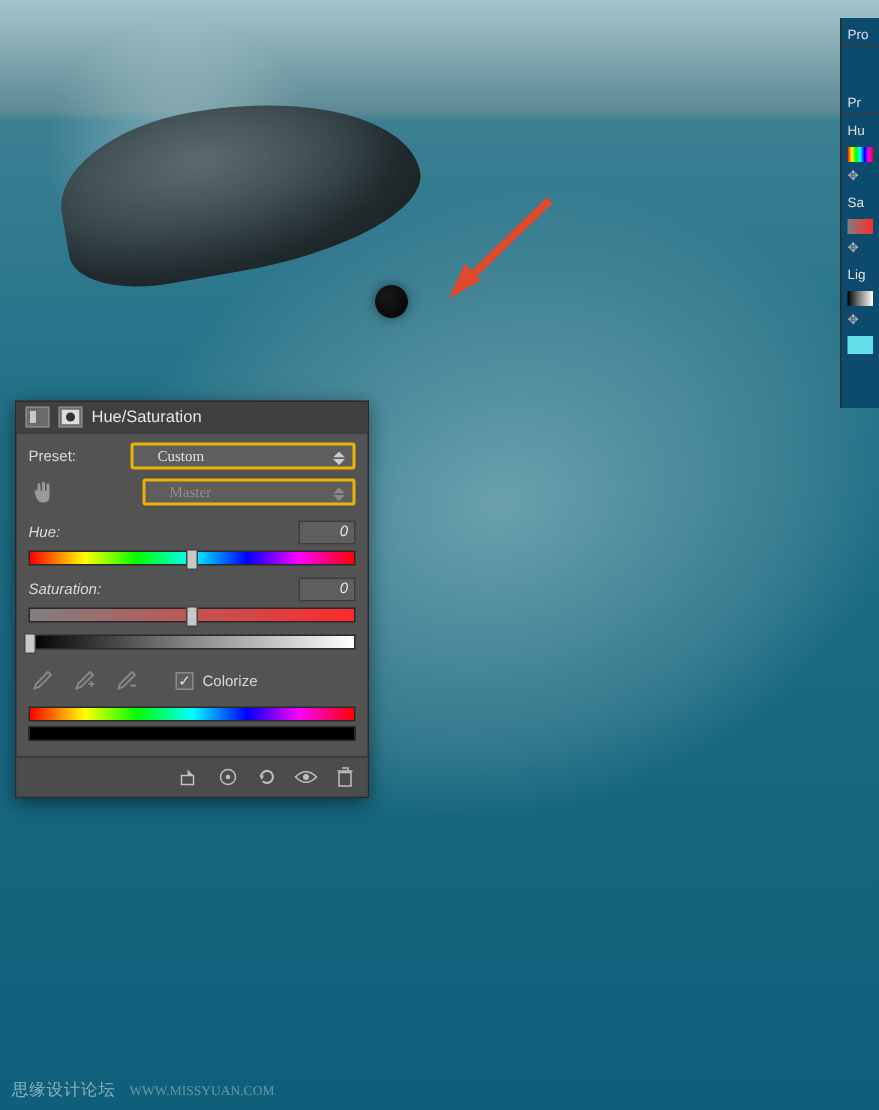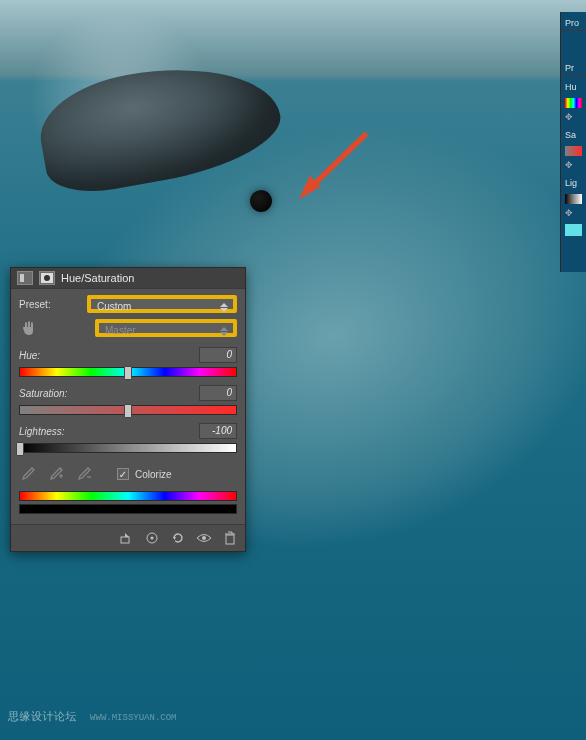--- a/index.html
+++ b/index.html
@@ -63,23 +63,23 @@
     display: flex; align-items: center; justify-content: center;
     font-size: 9px;
   }
   .panel-title { font-size: 11px; color: #e6e6e6; }
 
   .panel-body { padding: 6px 8px 10px; }
 
   .row { display: flex; align-items: center; gap: 24px; margin-bottom: 6px; }
   .row label { width: 44px; color: #d9d9d9; }
   .select {
-    flex: 1; height: 18px; background: #5e5e5e; border: 4px solid #eab308;
-    border-radius: 2px; padding: 0 18px 0 6px; line-height: 16px;
-    font-size: 10px; color: #e0e0e0; position: relative;
+    flex: 1; height: 18px; background: #5e5e5e; border: 2px solid #eab308;
+    border-radius: 2px; padding: 0 18px 0 16px; line-height: 16px;
+    font-size: 10px; color: #e0e0e0; position: relative; font-family: Liberation Serif, serif;
   }
   .select.disabled { color: #8f8f8f; margin-left: 48px; }
   .select .caret {
     position: absolute; right: 4px; top: 2px; width: 10px; height: 12px;
     display: flex; flex-direction: column; justify-content: center; align-items: center; gap: 1px;
   }
   .caret svg { display:block; }
   .hand-row { display:flex; align-items:center; gap:10px; margin: 4px 0 10px; }
   .hand-icon { width:18px; height:18px; display:flex; align-items:center; justify-content:center; color:#aaa; }
 
@@ -145,23 +145,23 @@
   .right-panel .line { padding: 6px 4px 2px; border-bottom:1px solid #3a3a3a; white-space:nowrap; }
   .right-panel .mini { height:10px; margin:4px 4px 2px; }
   .mini.hue { background: linear-gradient(to right,#ff0000,#ffff00,#00ff00,#00ffff,#0000ff,#ff00ff,#ff0000); }
   .mini.sat { background: linear-gradient(to right,#808080,#ff2a2a); }
   .mini.light { background: linear-gradient(to right,#000,#888,#fff); }
   .mini.preview { background:#63e0e8; height:12px; }
   .right-panel .handicon { padding:2px 4px; color:#aaa; }
 
   
   .watermark {
-    position:absolute; left: 8px; bottom: 16px;
+    position:absolute; left: 8px; bottom: 6px;
     color: rgba(255,255,255,0.5); font-size: 11px;
-    font-family: Liberation Mono, monospace;
+    font-family: Liberation Serif, serif;
     letter-spacing: 0.5px;
   }
   .watermark .url { font-size:9px; color: rgba(255,255,255,0.35); margin-left:6px; letter-spacing:0; }
 </style>
 </head>
 <body>
 
 <div class="canvas"></div>
 <div class="shark"></div>
 <div class="shark-head"></div>
@@ -239,24 +239,20 @@
       <div class="labels">
         <span>Saturation:</span>
         <div class="num-input">0</div>
       </div>
       <div class="sat-strip">
         <div class="slider-thumb" style="left:50%"></div>
       </div>
     </div>
 
     <div class="field-row">
-      <div class="labels">
-        <span>Lightness:</span>
-        <div class="num-input">-100</div>
-      </div>
       <div class="light-strip">
         <div class="slider-thumb" style="left:0%"></div>
       </div>
     </div>
 
     <div class="eyedroppers">
       <div class="tool-btn disabled">
         <svg width="14" height="14" viewBox="0 0 14 14">
             <path d="M11 1 L13 3 L5 11 L2 12 L3 9 Z" fill="none" stroke="#bbb" stroke-width="1.3"></path>
           </svg>

